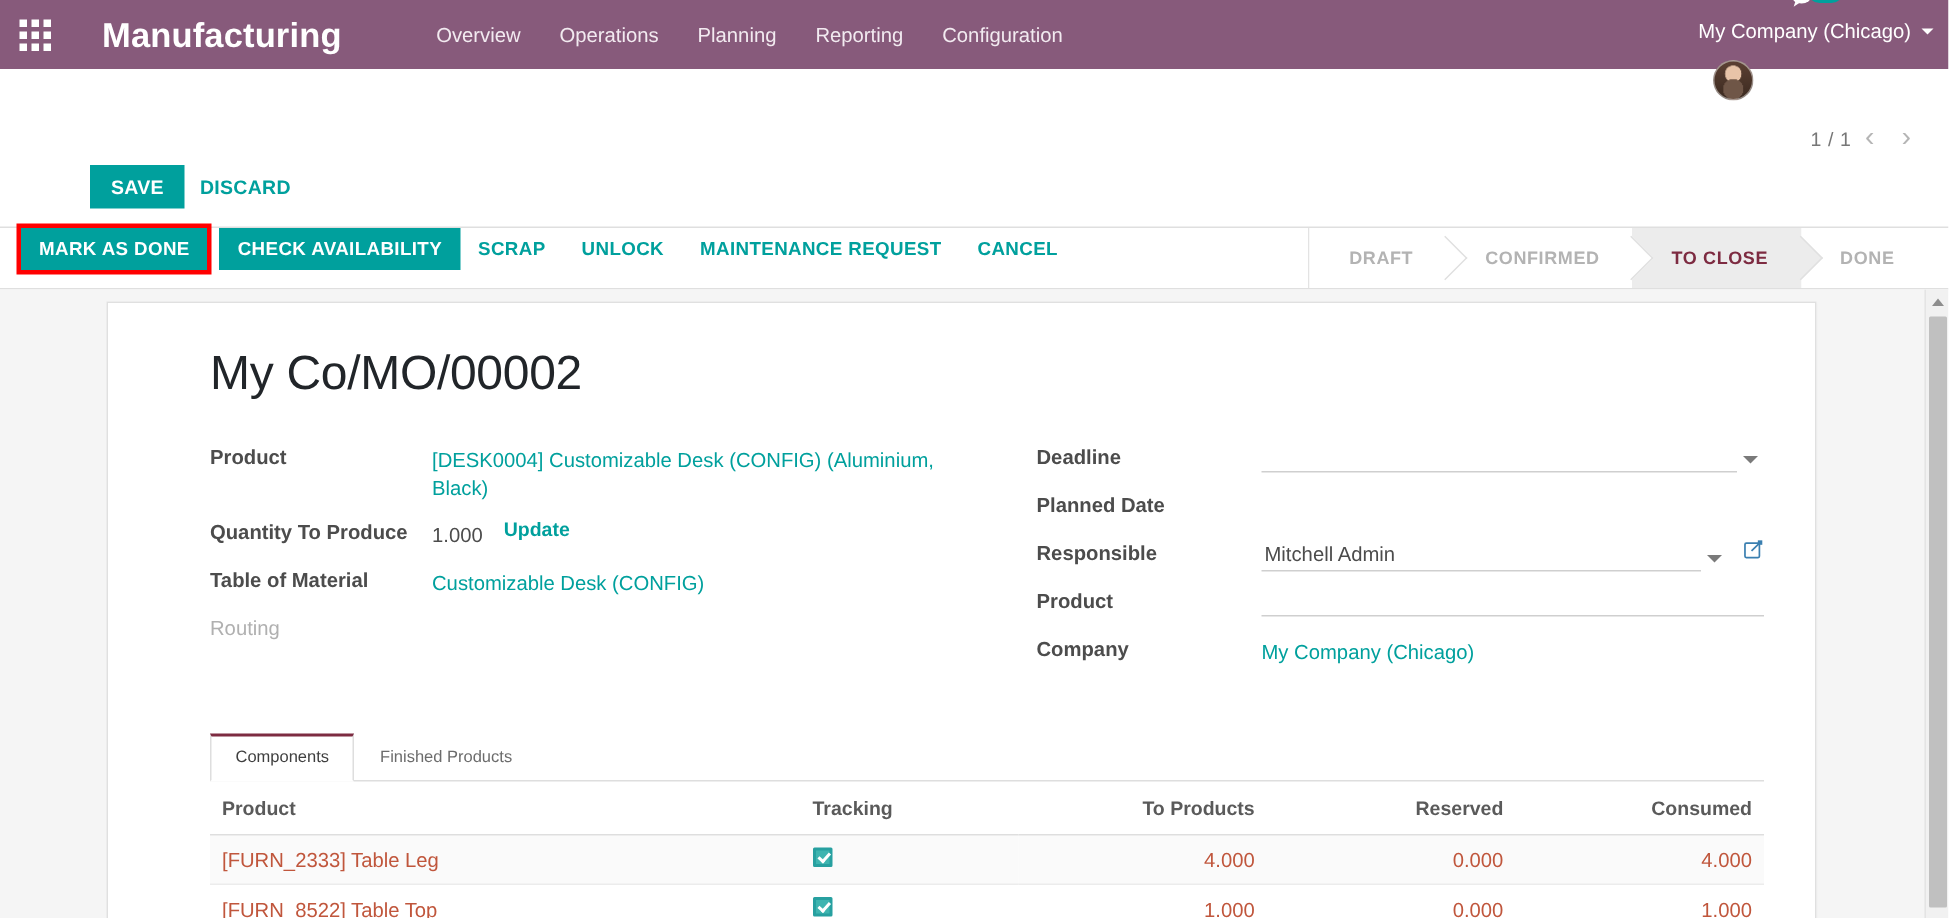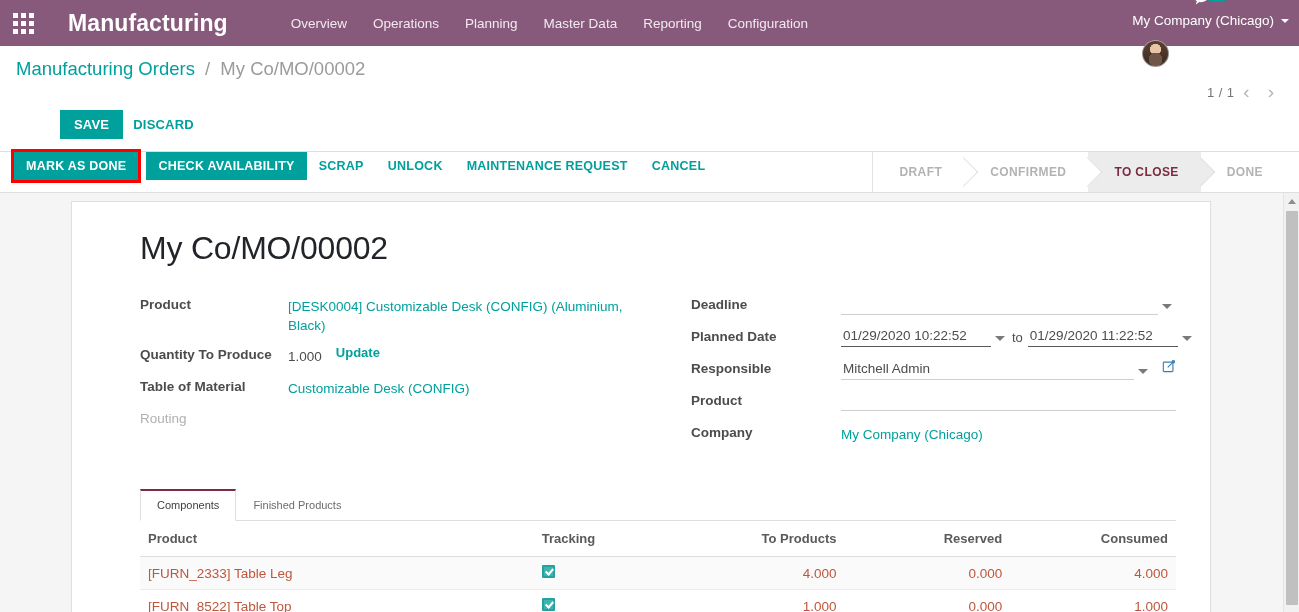--- a/index.html
+++ b/index.html
@@ -429,21 +429,20 @@
         <i></i>
         <i></i>
     </div>
   </div>
   <div class="brand">Manufacturing</div>
 
   <div class="menu">
     <div class="menu-item">Overview</div>
     <div class="menu-item">Operations</div>
     <div class="menu-item">Planning</div>
-    <div class="menu-item">Master Data</div>
     <div class="menu-item">Reporting</div>
     <div class="menu-item">Configuration</div>
   </div>
 
   <div class="nav-right">
     <div class="nav-ind">
       <span>
         <svg width="17" height="17" viewBox="0 0 20 20">
           <path d="M10 2.2a7.8 7.8 0 1 0 4.3 1.3" fill="none" stroke="#ffffff" stroke-width="1.6" stroke-linecap="round"></path>
           <path d="M10 5.4V10l3 2" fill="none" stroke="#ffffff" stroke-width="1.5" stroke-linecap="round"></path>
@@ -467,25 +466,20 @@
     <div class="nav-user">
       <span class="avatar"></span>
       <span>Mitchell Admin</span>
       <span class="caret"></span>
     </div>
   </div>
 </div>
 
 <div class="control-panel">
   <div class="bc-row">
-    <div class="breadcrumb">
-      <span class="bc-link">Manufacturing Orders</span>
-      <span class="bc-sep">/</span>
-      <span class="bc-active">My Co/MO/00002</span>
-    </div>
     <div class="pager">
       <span class="pager-count">1 / 1</span>
       <span class="pager-btn">‹</span>
       <span class="pager-btn">›</span>
     </div>
   </div>
   <div class="btn-row">
     <button class="btn btn-primary">SAVE</button>
     <button class="btn btn-link">DISCARD</button>
   </div>
@@ -542,27 +536,20 @@
           <div class="frow">
             <div class="flabel">Deadline</div>
             <div class="inline-field">
               <input class="finput" style="flex: 1 1 0%; min-width: 0px;" value="">
               <span class="dd-caret"></span>
             </div>
           </div>
 
           <div class="frow">
             <div class="flabel">Planned Date</div>
-            <div class="inline-field">
-              <input class="finput dark" style="width: 150px;" value="01/29/2020 10:22:52">
-              <span class="dd-caret"></span>
-              <span class="to-word">to</span>
-              <input class="finput dark" style="width: 150px;" value="01/29/2020 11:22:52">
-              <span class="dd-caret"></span>
-            </div>
           </div>
 
           <div class="frow">
             <div class="flabel">Responsible</div>
             <div class="inline-field">
               <input class="finput" style="flex: 1 1 0%; min-width: 0px;" value="Mitchell Admin">
               <span class="dd-caret"></span>
               <span class="ext-icon">
                 <svg width="14" height="14" viewBox="0 0 16 16">
                   <rect x="1.5" y="3.5" width="11" height="11" rx="1" fill="none" stroke="#3a7fb0" stroke-width="1.3"></rect>

